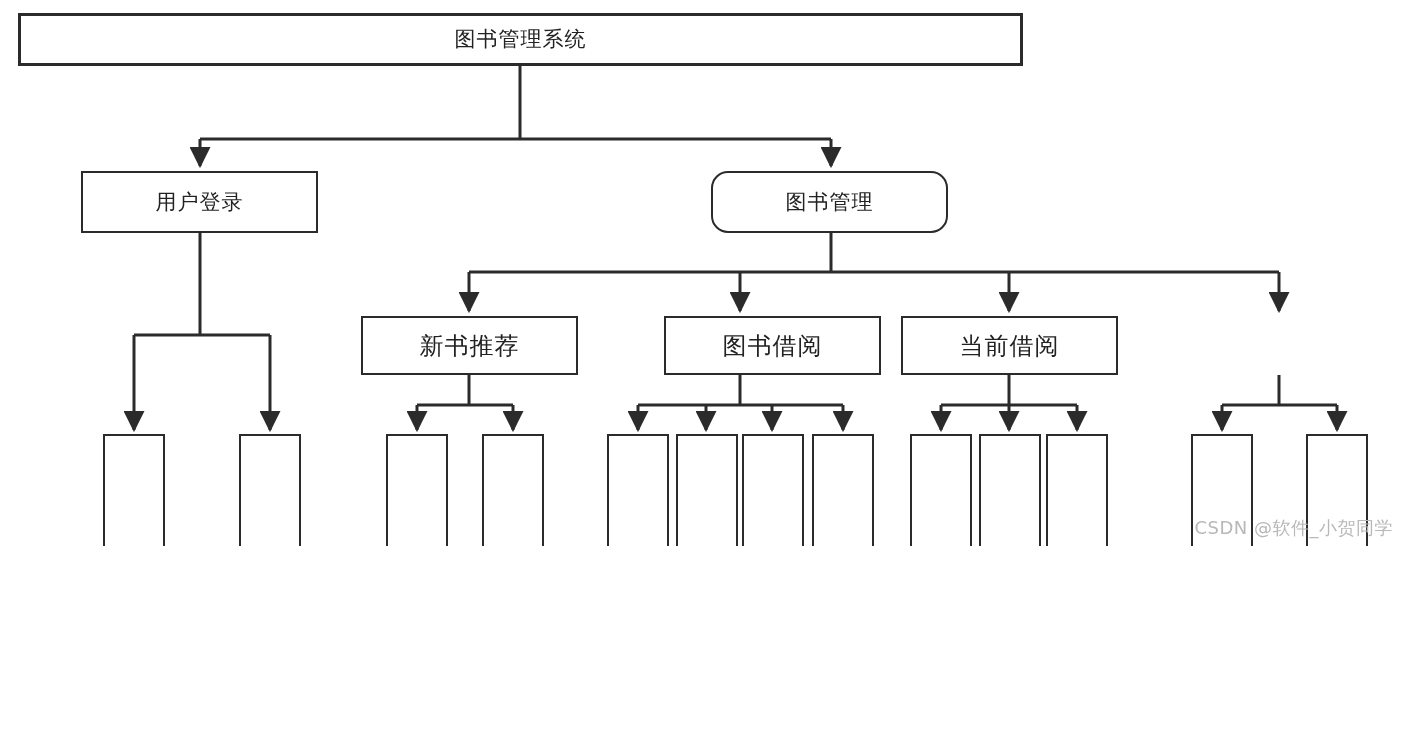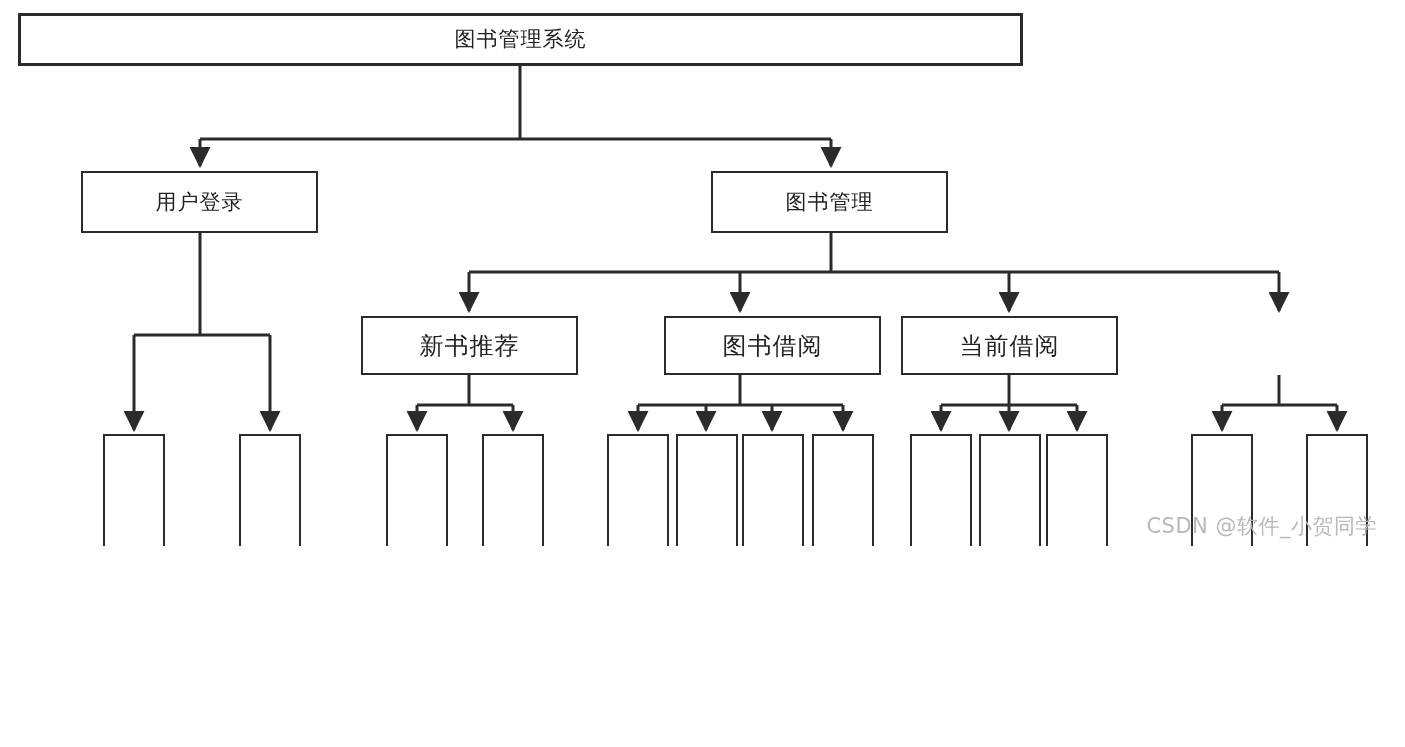--- a/index.html
+++ b/index.html
@@ -58,23 +58,23 @@
     writing-mode: vertical-rl;
     text-orientation: upright;
     white-space: nowrap;
     font-size: 19px;
     line-height: 1.18;
     letter-spacing: 3px;
     text-align: center;
   }
   .watermark {
     position: absolute;
-    right: 28px;
+    right: 12px;
     bottom: 6px;
-    font-size: 21px;
+    font-size: 18px;
     color: #b8b8b8;
     letter-spacing: 0.5px;
     white-space: nowrap;
     user-select: none;
   }
 </style>
 </head>
 <body>
 
 <div id="canvas">
@@ -131,21 +131,21 @@
     </g>
   </svg>
 
   <div class="node root" style="left:18px; top:13px; width:1005px; height:53px;">
     <span class="lbl">图书管理系统</span>
   </div>
 
   <div class="node level2" style="left:81px; top:171px; width:237px; height:62px;">
     <span class="lbl">用户登录</span>
   </div>
-  <div class="node level2" style="left:711px; top:171px; width:237px; height:62px;">
+  <div class="node level2" style="left:711px; top:171px; width:237px; height:62px;border-radius:17px;">
     <span class="lbl">图书管理</span>
   </div>
 
   <div class="node level3" style="left:361px; top:316px; width:217px; height:59px;">
     <span class="lbl">新书推荐</span>
   </div>
   <div class="node level3" style="left:632px; top:316px; width:217px; height:59px;margin-left:32px;">
     <span class="lbl">图书借阅</span>
   </div>
   <div class="node level3" style="left:901px; top:316px; width:217px; height:59px;">

